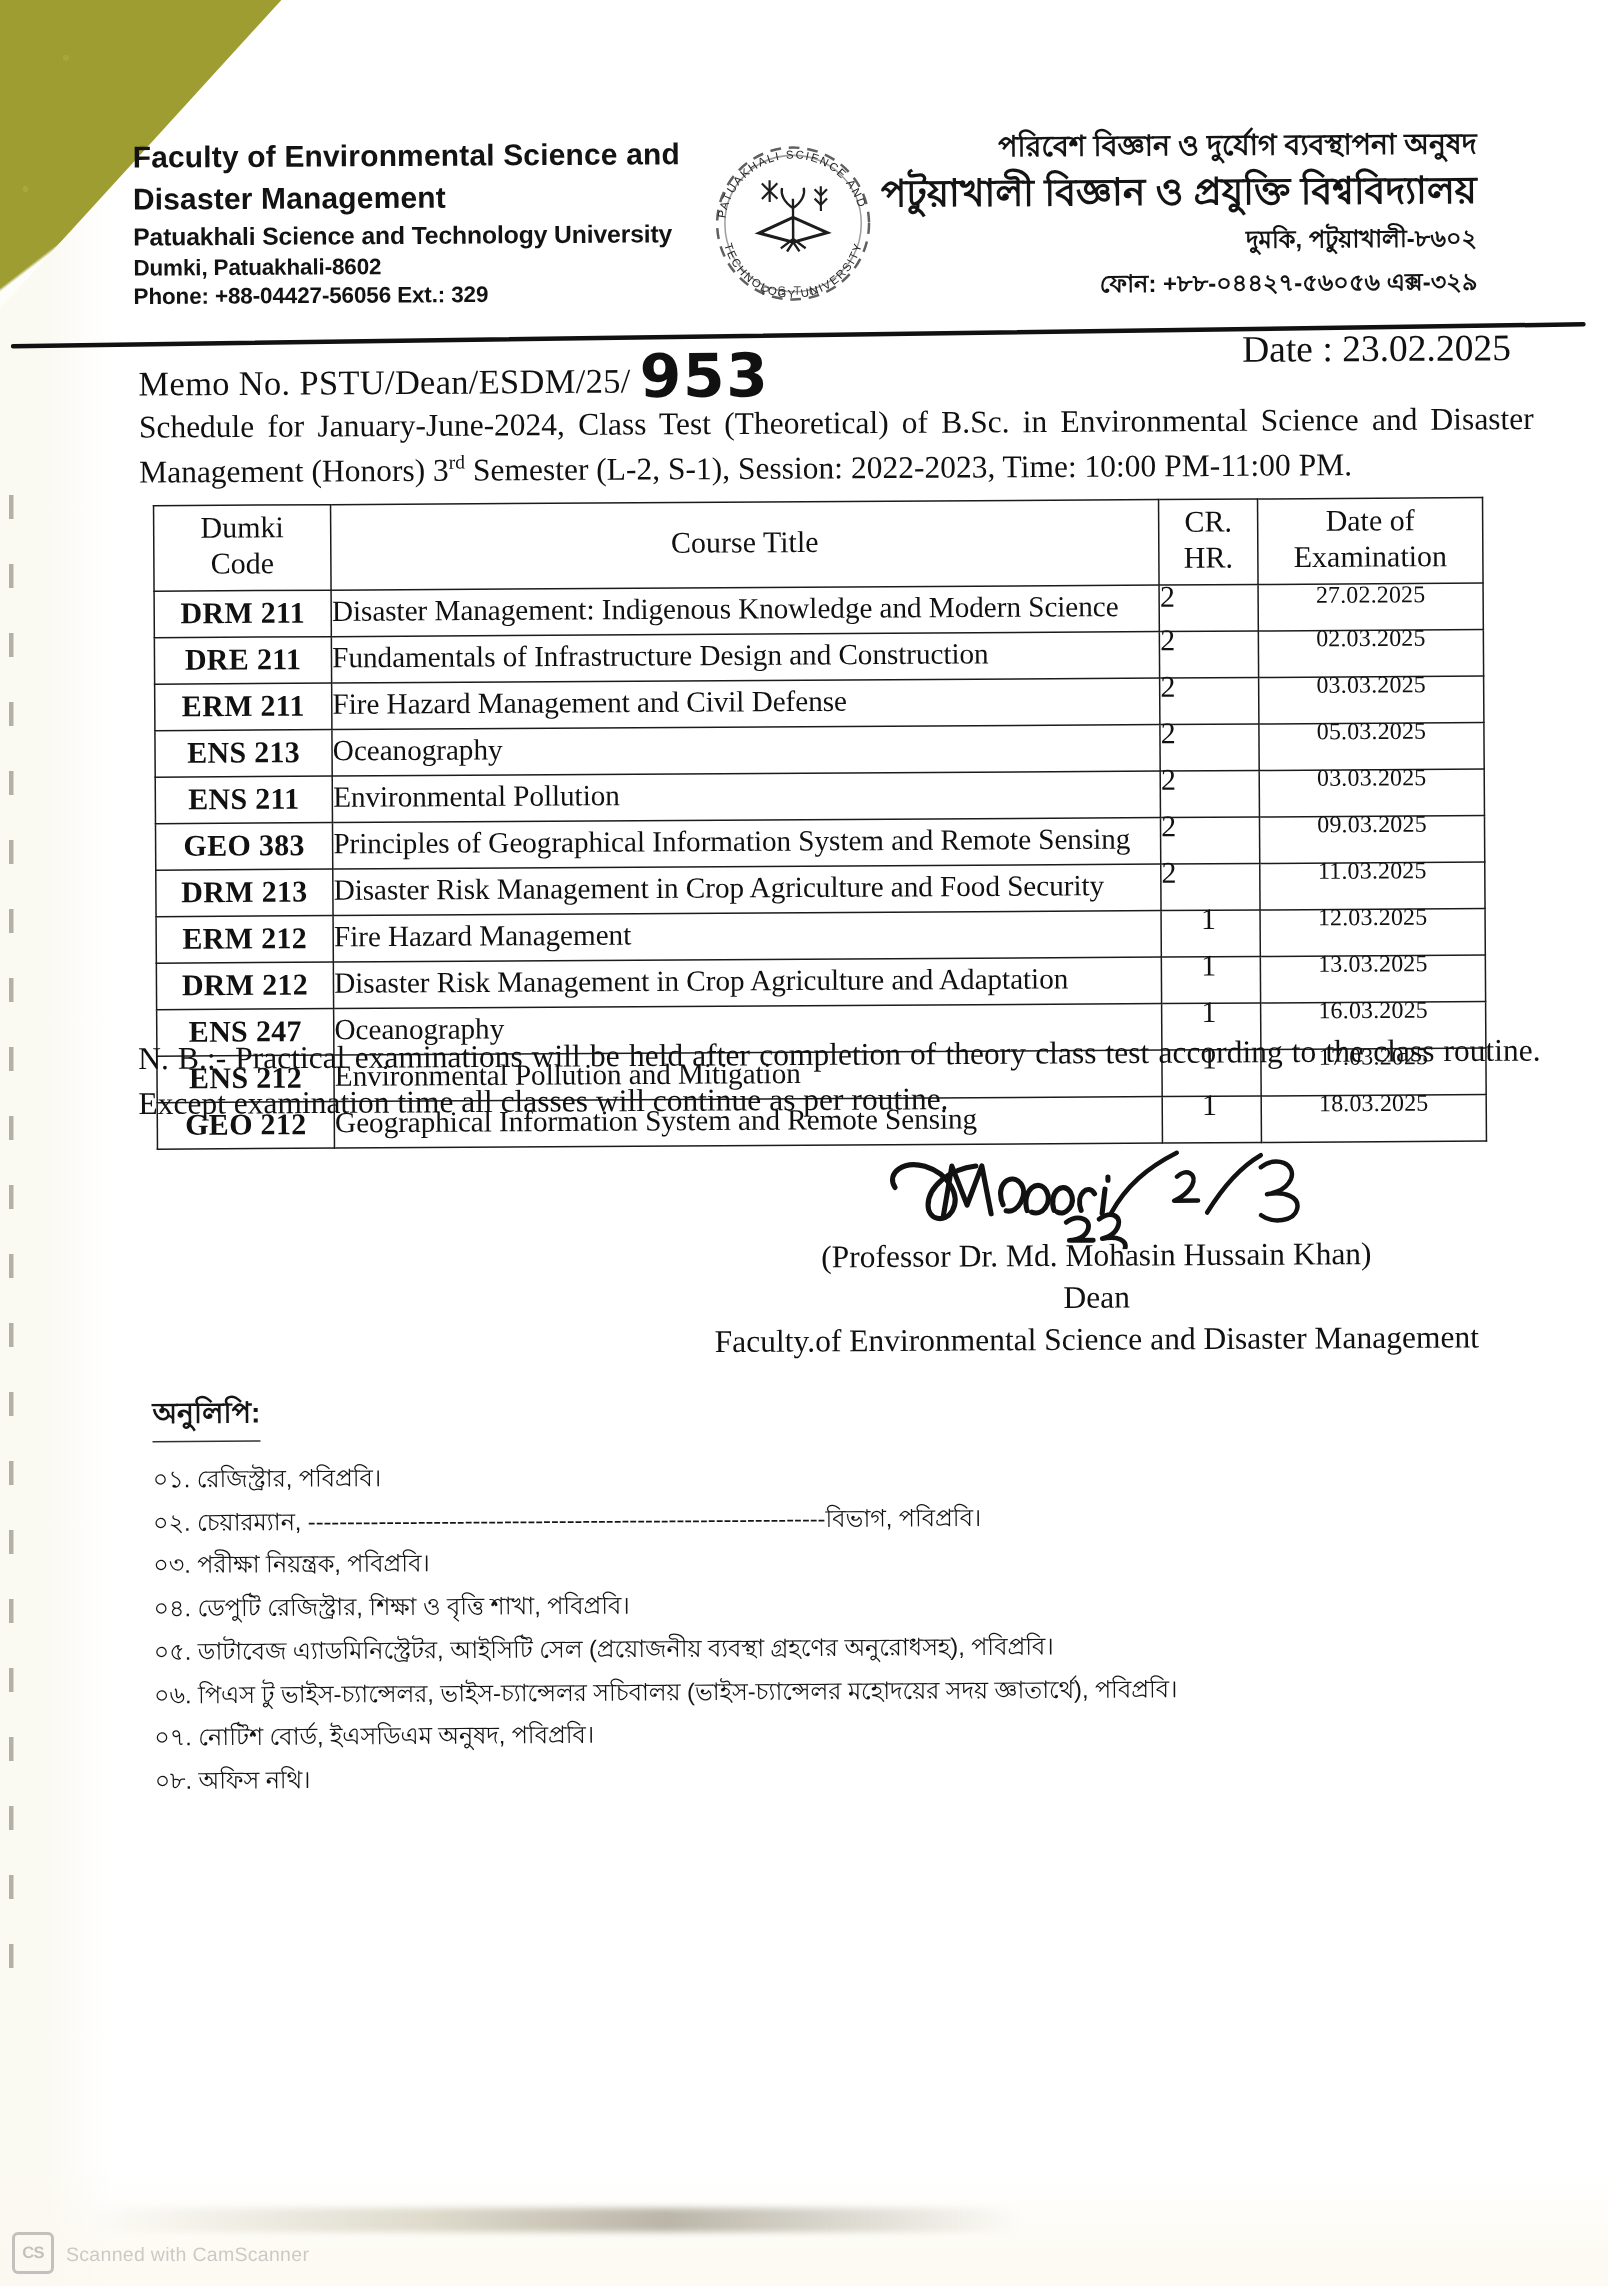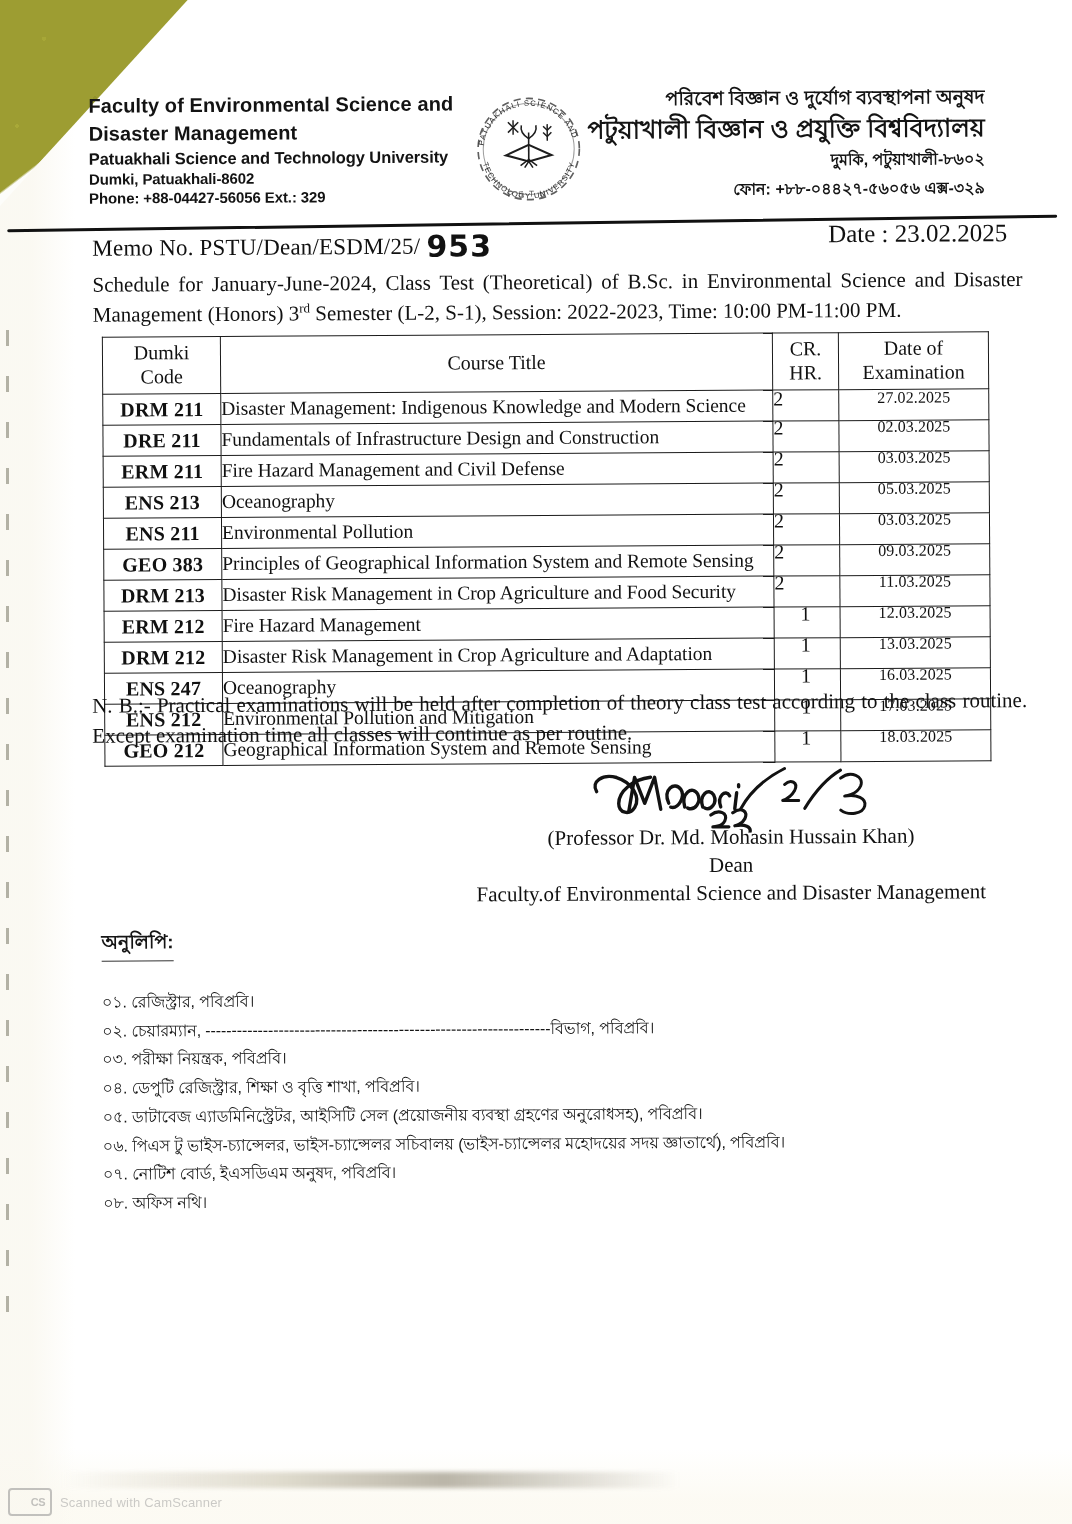--- a/index.html
+++ b/index.html
@@ -146,21 +146,21 @@
   
   .memo {
     position: absolute;
     left: 95px; top: 228px;
     font-size: 23px;
     letter-spacing: .2px;
     white-space: nowrap;
   }
   .memo .num {
     font-family: "DejaVu Sans", sans-serif;
-    font-size: 30px;
+    font-size: 40px;
     font-weight: 700;
     margin-left: 6px;
     vertical-align: -3px;
     letter-spacing: 1px;
   }
   .date {
     position: absolute;
     right: 62px; top: 222px;
     font-size: 25px;
     white-space: nowrap;
@@ -276,21 +276,21 @@
     width: 790px;
     font-family: "Liberation Sans", "DejaVu Sans", sans-serif;
     color: #151515;
   }
   .copies-heading {
     font-size: 19px;
     font-weight: 700;
     display: inline-block;
     border-bottom: 1.6px solid #333;
     padding-bottom: 1px;
-    margin-bottom: 24px;
+    margin-bottom: 9px;
   }
   .copy-item {
     font-size: 16px;
     line-height: 1.42;
     margin-top: 6px;
     white-space: nowrap;
     letter-spacing: -.1px;
   }
 
   
@@ -307,21 +307,20 @@
     border: 2px solid #8a8a8a;
     border-radius: 4px;
     display: flex;
     align-items: center;
     justify-content: center;
     font-family: "Liberation Sans", sans-serif;
     font-size: 11px;
     font-weight: 700;
     color: #8a8a8a;
     letter-spacing: -.5px;
-    padding-left: 16px;
   }
   .cs-text {
     font-family: "Liberation Sans", sans-serif;
     font-size: 13px;
     color: #9a9a9a;
     letter-spacing: .2px;
   }
   .cs-smudge {
     position: absolute;
     left: 60px; bottom: 36px;

